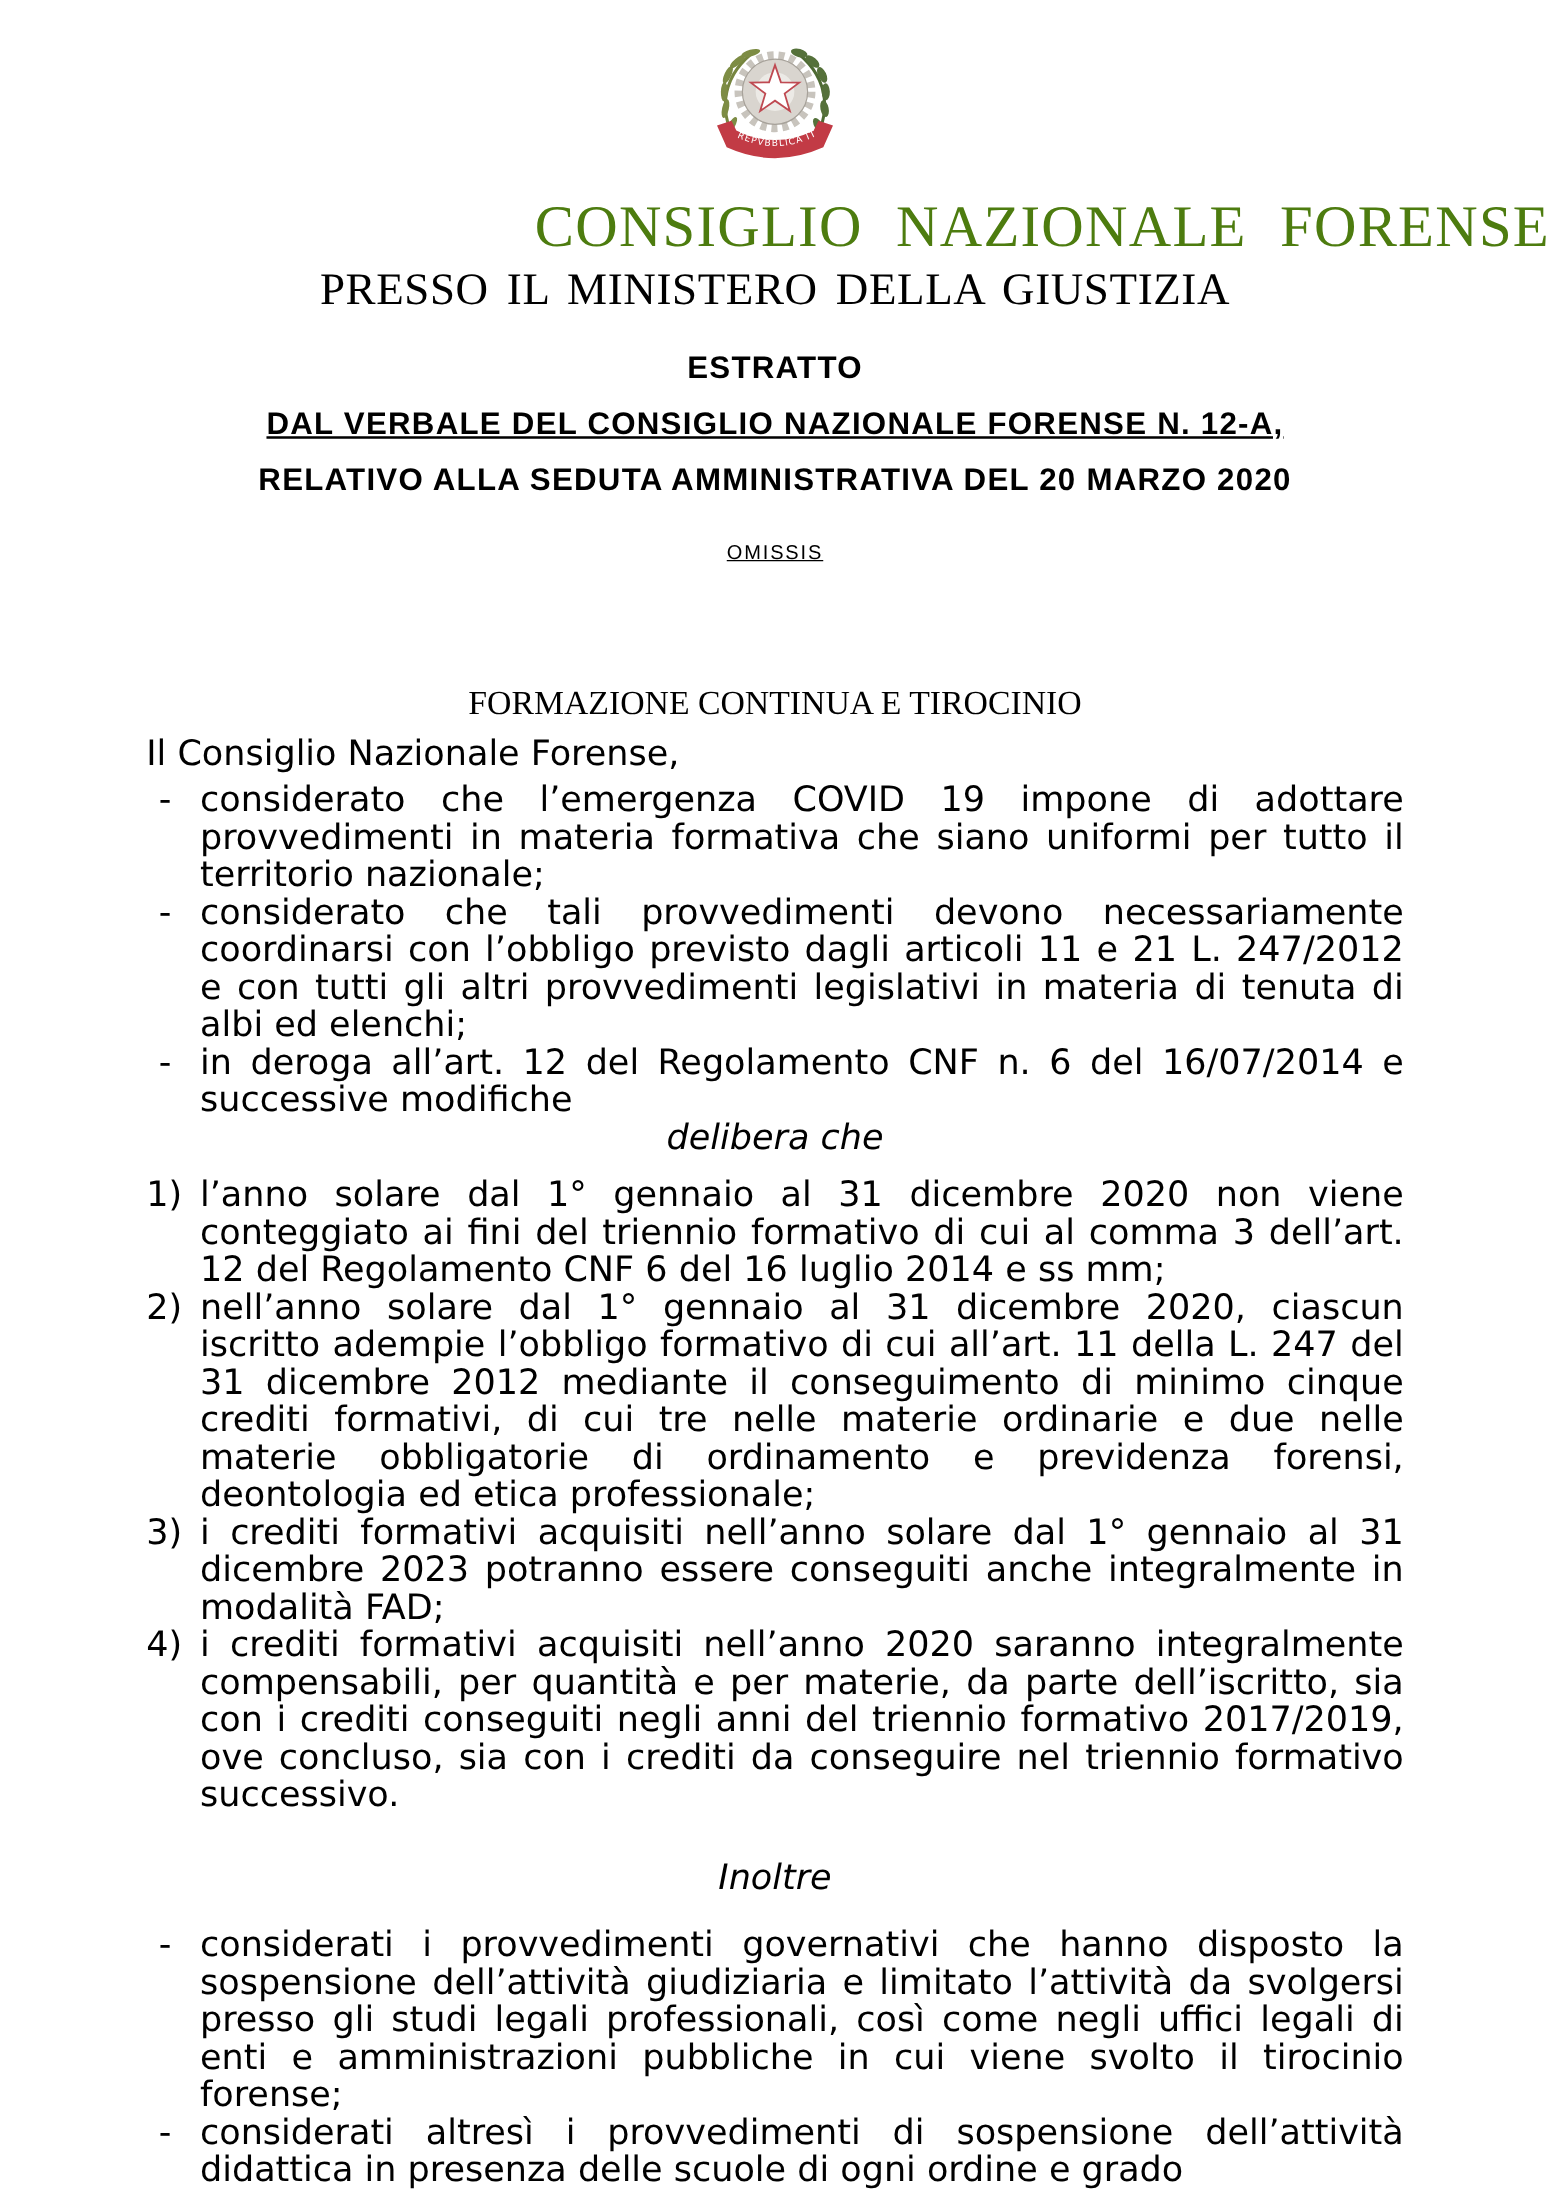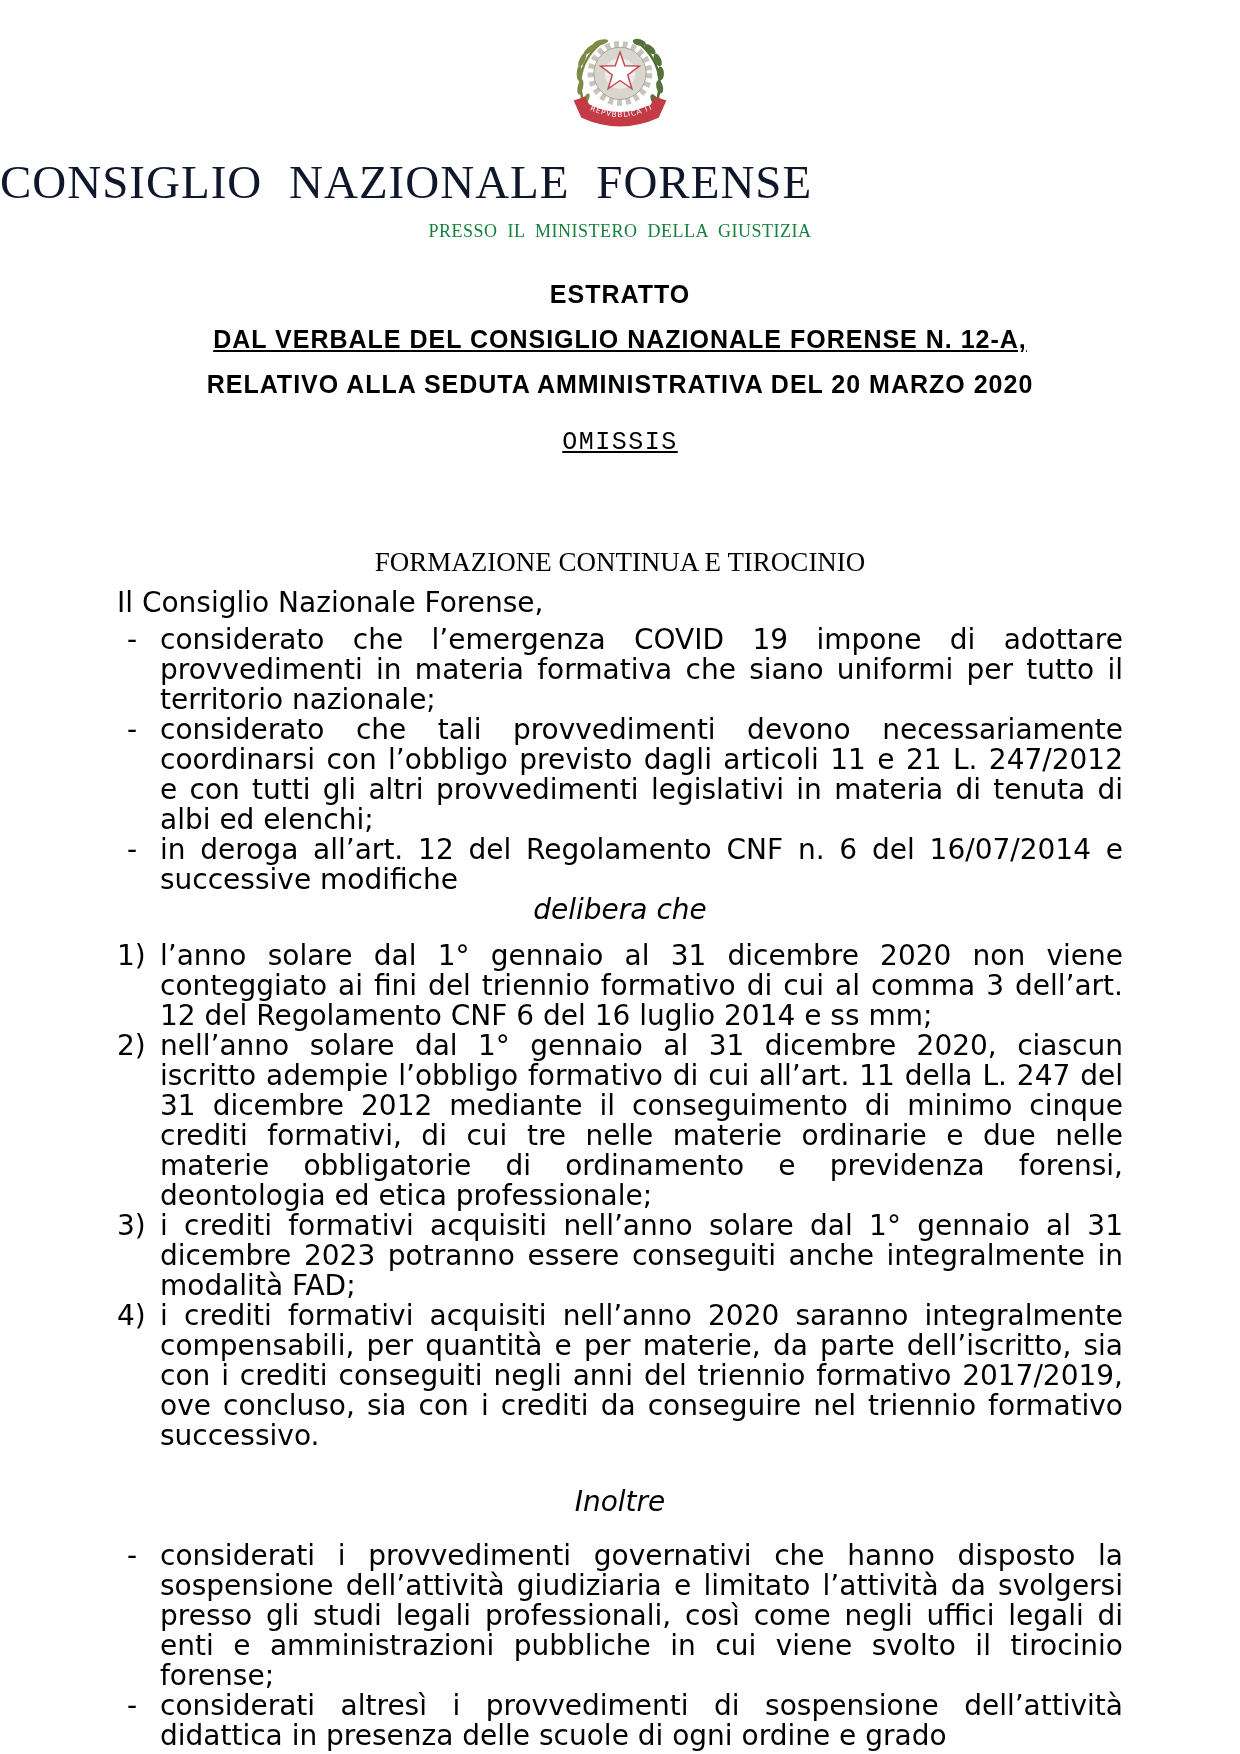--- a/index.html
+++ b/index.html
@@ -17,40 +17,40 @@
     position:absolute;
     top:30px;
     left:562px;
     width:116px;
     height:108px;
   }
   .org-title{
     position:absolute;
     top:154px;
     left:0; right:0;
-    text-align:left;
+    text-align:right;
     font-family:"Liberation Serif", serif;
     font-size:47px;
     line-height:56px;
     letter-spacing:1px;
     word-spacing:14px;
-    color:#0f172a;
+    color:#4d7c0f;
     white-space:nowrap;
   }
   .org-subtitle{
     position:absolute;
     top:215px;
     left:0; right:0;
     text-align:center;
     font-family:"Liberation Serif", serif;
-    font-size:18px;
+    font-size:36px;
     line-height:32px;
     letter-spacing:0.5px;
     word-spacing:5px;
-    color:#15803d;
+    color:#000000;
     white-space:nowrap;
   }
   
   .doc-heading{
     position:absolute;
     left:0; right:0;
     text-align:center;
     font-family:"Liberation Sans", sans-serif;
     font-weight:bold;
     font-size:25px;
@@ -59,22 +59,22 @@
     white-space:nowrap;
   }
   .h-estratto{top:278px;}
   .h-verbale{top:323px;text-decoration:underline;}
   .h-seduta{top:368px;}
   .omissis{
     position:absolute;
     top:427px;
     left:0; right:0;
     text-align:center;
-    font-family:Liberation Mono, monospace;
-    font-size:25px;
+    font-family:Liberation Sans, sans-serif;
+    font-size:16px;
     line-height:32px;
     letter-spacing:1.5px;
     text-decoration:underline;
   }
   .delibera-num{
     position:absolute;
     top:513px;
     left:0; right:0;
     text-align:center;
     font-family:"Liberation Sans", sans-serif;

